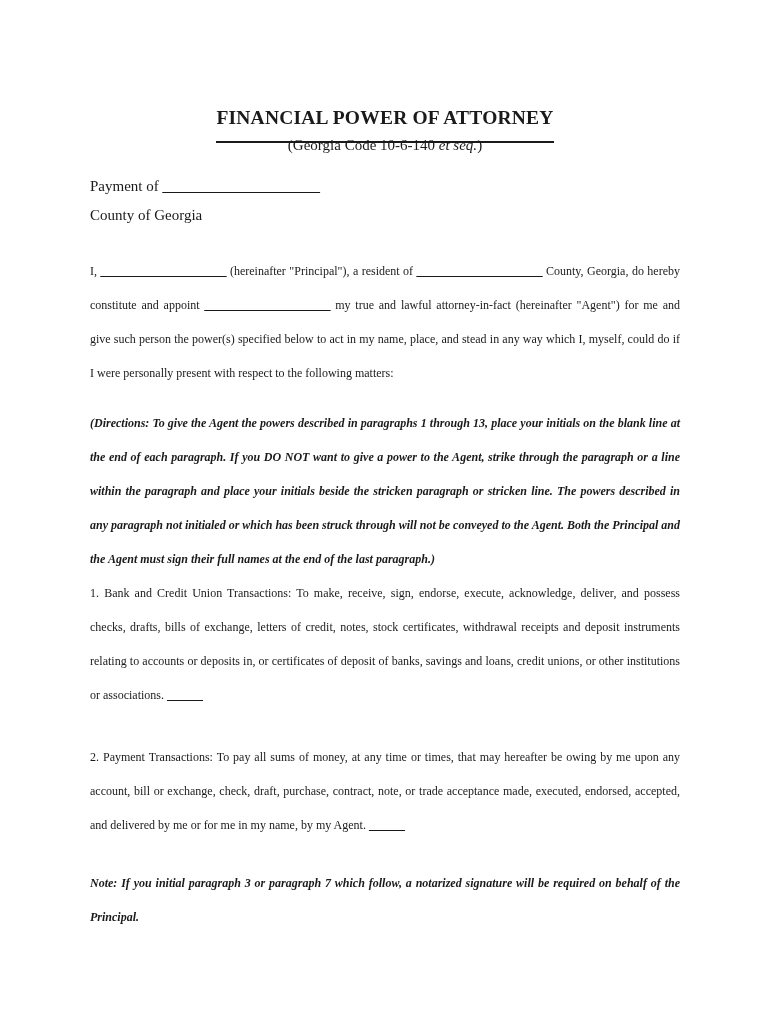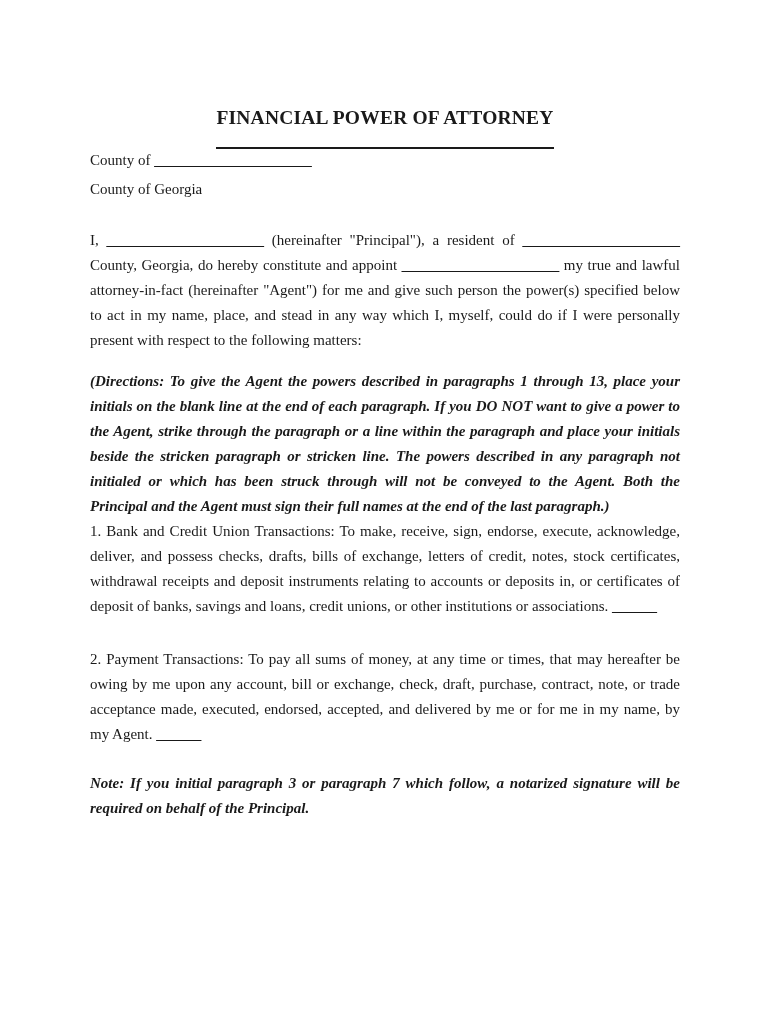--- a/index.html
+++ b/index.html
@@ -19,55 +19,56 @@
   }
   .doc-title {
     text-align: center;
     font-size: 19.5px;
     font-weight: bold;
     line-height: 24px;
     letter-spacing: 0.2px;
   }
   .doc-title .underlined {
     border-bottom: 2px solid #1a1a1a;
-    padding-bottom: 19px;
+    padding-bottom: 13px;
   }
   .doc-subtitle {
     text-align: center;
     font-size: 15px;
     line-height: 21px;
     margin-top: 5px;
   }
   .venue {
     margin-top: 16px;
     font-size: 15px;
   }
   .venue .line { line-height: 29px; }
   .para {
-    font-size: 15px;
-    line-height: 25px;
+    font-size: 12px;
+    line-height: 34px;
     text-align: justify;
   }
   .opening    { margin-top: 24px; }
   .directions { margin-top: 16px; font-weight: bold; font-style: italic; }
   .numbered-1 { }
   .numbered-2 { margin-top: 28px; }
   .note       { margin-top: 24px; font-weight: bold; font-style: italic; }
   .blank { white-space: nowrap; letter-spacing: 0; text-decoration: underline; }
 </style>
 </head>
 <body>
 
 <div class="page">
 
   <div class="doc-title"><span class="underlined">FINANCIAL POWER OF ATTORNEY</span></div>
 
+  <div class="doc-subtitle"><span>(Georgia Code 10-6-140 </span><em>et seq.</em><span>)</span></div>
 
   <div class="venue">
-    <div class="line"><span>County of </span><span class="blank">_____________________</span></div>
+    <div class="line"><span>Payment of </span><span class="blank">_____________________</span></div>
     <div class="line">County of Georgia</div>
   </div>
 
   <p class="para opening"><span>I, </span><span class="blank">_____________________</span><span> (hereinafter "Principal"), a resident of </span><span class="blank">_____________________</span><span> County, Georgia, do hereby constitute and appoint </span><span class="blank">_____________________</span><span> my true and lawful attorney-in-fact (hereinafter "Agent") for me and give such person the power(s) specified below to act in my name, place, and stead in any way which I, myself, could do if I were personally present with respect to the following matters:</span></p>
 
   <p class="para directions">(Directions: To give the Agent the powers described in paragraphs 1 through 13, place your initials on the blank line at the end of each paragraph. If you DO NOT want to give a power to the Agent, strike through the paragraph or a line within the paragraph and place your initials beside the stricken paragraph or stricken line. The powers described in any paragraph not initialed or which has been struck through will not be conveyed to the Agent. Both the Principal and the Agent must sign their full names at the end of the last paragraph.)</p>
 
   <p class="para numbered-1"><span>1. Bank and Credit Union Transactions: To make, receive, sign, endorse, execute, acknowledge, deliver, and possess checks, drafts, bills of exchange, letters of credit, notes, stock certificates, withdrawal receipts and deposit instruments relating to accounts or deposits in, or certificates of deposit of banks, savings and loans, credit unions, or other institutions or associations. </span><span class="blank">______</span></p>
 
   <p class="para numbered-2"><span>2. Payment Transactions: To pay all sums of money, at any time or times, that may hereafter be owing by me upon any account, bill or exchange, check, draft, purchase, contract, note, or trade acceptance made, executed, endorsed, accepted, and delivered by me or for me in my name, by my Agent. </span><span class="blank">______</span></p>

